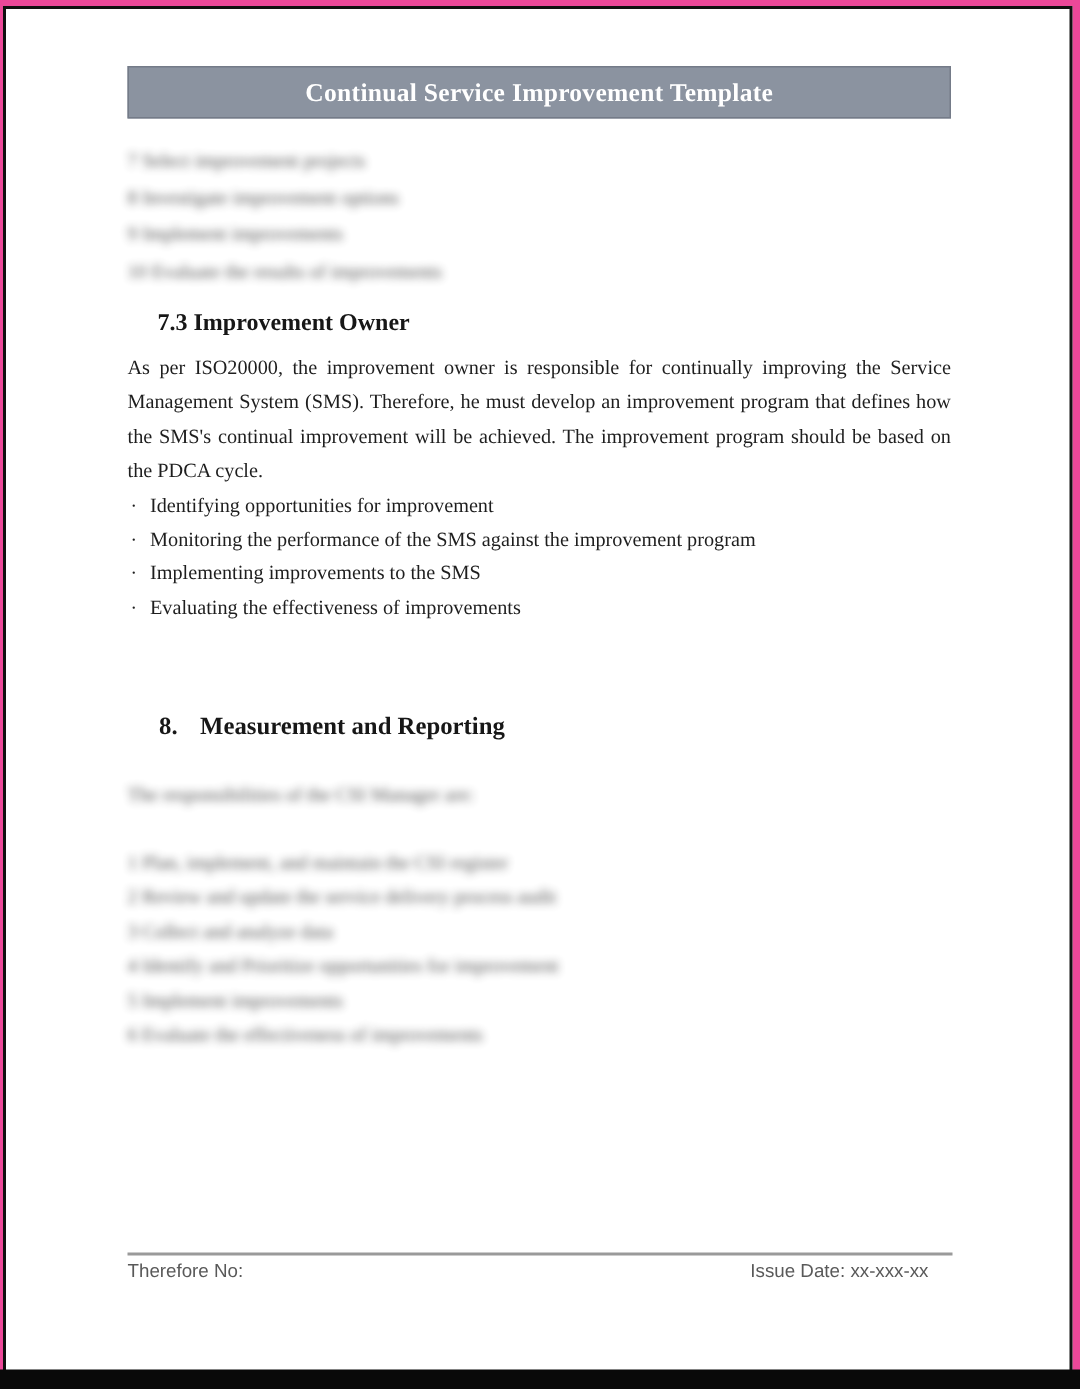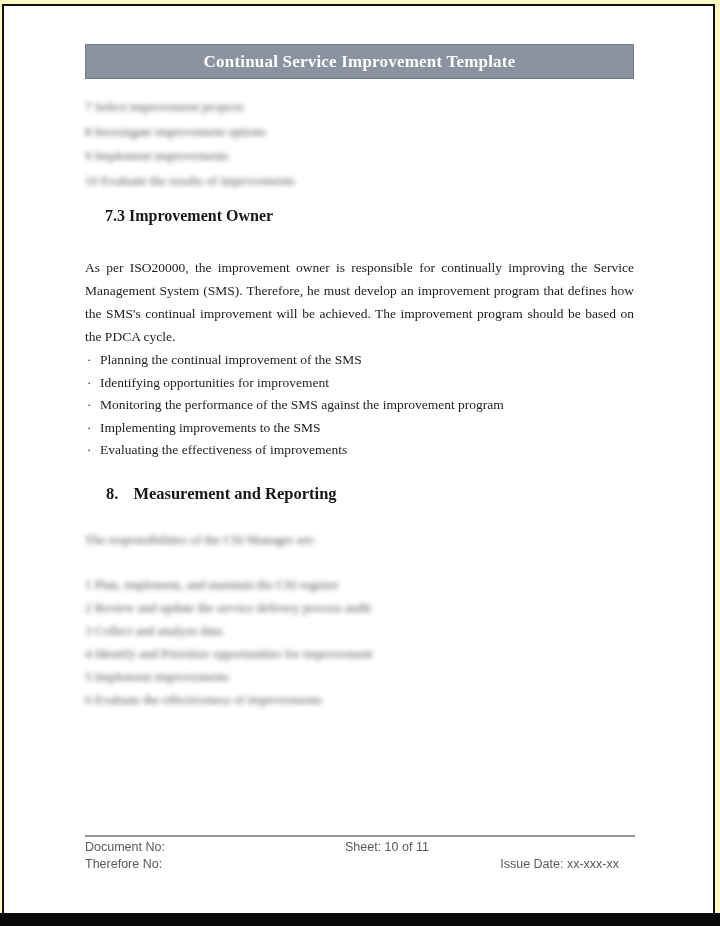--- a/index.html
+++ b/index.html
@@ -6,21 +6,21 @@
   html, body { width: 720px; height: 926px; }
   body {
     font-family: "Liberation Serif", serif;
     background: #ececec;
     position: relative;
     overflow: hidden;
   }
   .outer {
     position: absolute;
     inset: 0;
-    background: #fef9c3;
+    background: #ec4899;
   }
   .page {
     position: absolute;
     left: 2px;
     top: 4px;
     width: 713px;
     height: 912px;
     background: #ffffff;
     border: 2px solid #101010;
     overflow: hidden;
@@ -57,31 +57,31 @@
   
   .h73 {
     margin-top: 12px;
     padding-left: 20px;
     font-size: 16px;
     font-weight: bold;
     color: #171717;
     line-height: 22px;
   }
   .h8 {
-    margin-top: 20px;
+    margin-top: 56px;
     padding-left: 21px;
     font-size: 16.5px;
     font-weight: bold;
     color: #171717;
     line-height: 23px;
   }
   .h8 .hnum { margin-right: 15px; }
   
   .para {
-    margin-top: 29px;
+    margin-top: 6px;
     font-size: 13.5px;
     line-height: 23px;
     text-align: justify;
     color: #1e1e1e;
   }
   .list-intro {
     margin-top: 24px;
     font-size: 13.5px;
     line-height: 22px;
     color: #1e1e1e;
@@ -169,21 +169,20 @@
         <div class="blurline">9  Implement improvements</div>
         <div class="blurline">10  Evaluate the results of improvements</div>
       </div>
 
       <div class="h73">7.3 Improvement Owner</div>
 
       <p class="para">As per ISO20000, the improvement owner is responsible for continually improving the Service Management System (SMS). Therefore, he must develop an improvement program that defines how the SMS's continual improvement will be achieved. The improvement program should be based on the PDCA cycle.</p>
 
 
       <ul class="resp-list">
-        <li>Planning the continual improvement of the SMS</li>
         <li>Identifying opportunities for improvement</li>
         <li>Monitoring the performance of the SMS against the improvement program</li>
         <li>Implementing improvements to the SMS</li>
         <li>Evaluating the effectiveness of improvements</li>
       </ul>
 
       <div class="h8">
         <span class="hnum">8.</span><span>Measurement and Reporting</span>
       </div>
 
@@ -195,24 +194,20 @@
         <div class="blurline">3  Collect and analyze data</div>
         <div class="blurline">4  Identify and Prioritize opportunities for improvement</div>
         <div class="blurline">5  Implement improvements</div>
         <div class="blurline">6  Evaluate the effectiveness of improvements</div>
       </div>
 
     </div>
 
     <div class="footer">
       <div class="frow">
-        <span>Document No:</span>
-        <span class="sheet">Sheet: 10 of 11</span>
-      </div>
-      <div class="frow">
         <span>Therefore No:</span>
         <span class="issue">Issue Date: xx-xxx-xx</span>
       </div>
     </div>
   </div>
 
   <div class="bottombar"></div>
 </div>
 
 </body></html>

